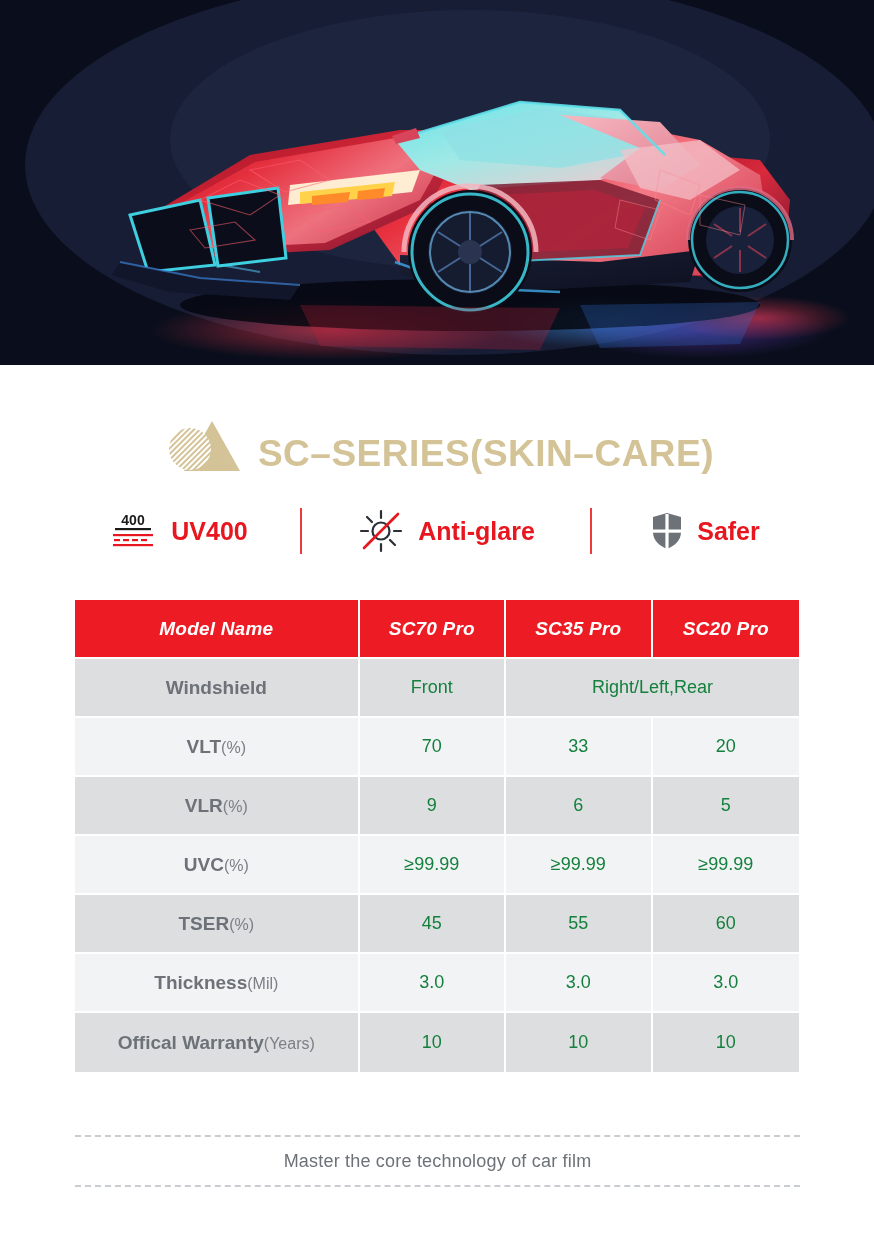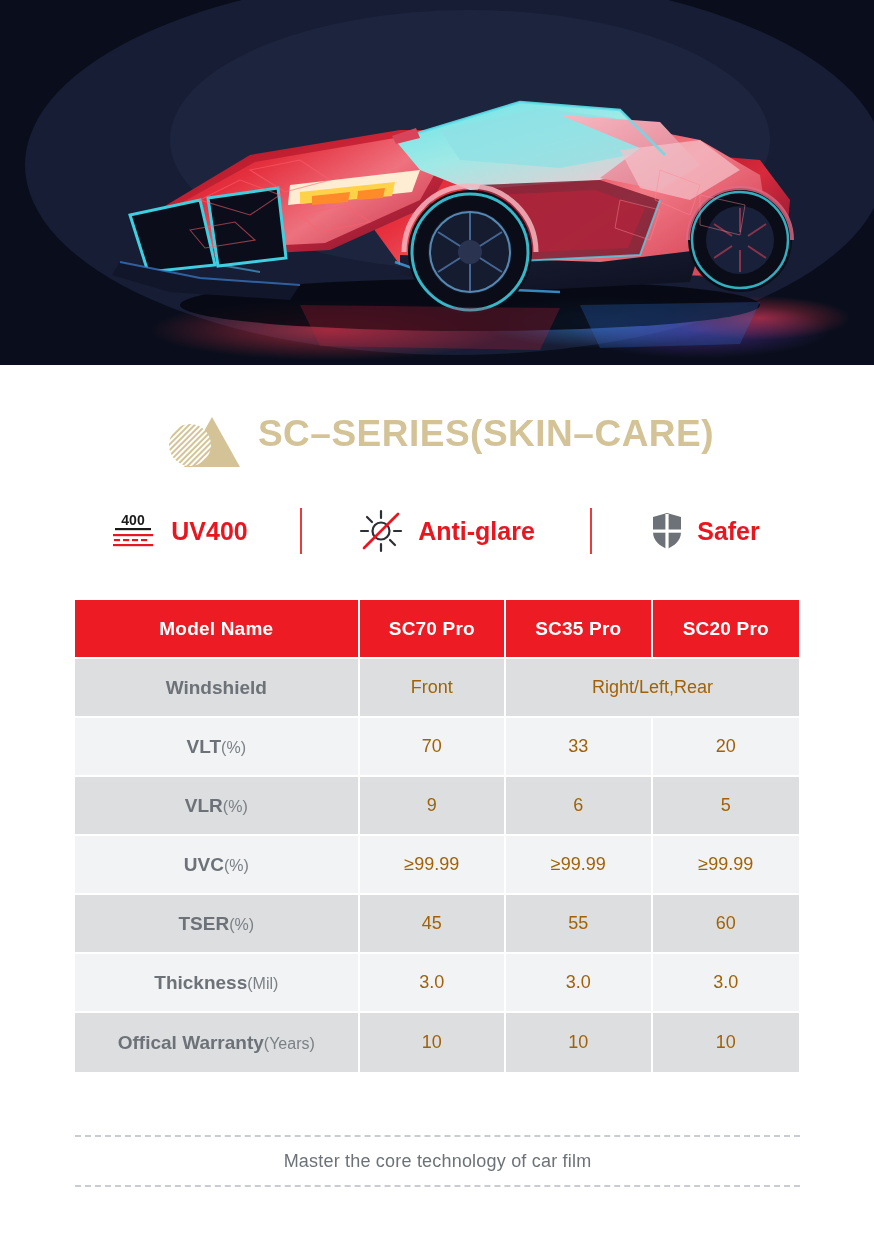--- a/index.html
+++ b/index.html
@@ -26,21 +26,21 @@
     width: 874px;
     height: 365px;
     overflow: hidden;
     background: #0d1020;
   }
   .hero-svg { display: block; width: 874px; height: 365px; }
 
   
   .brand-row {
     display: flex;
-    align-items: flex-start;
+    align-items: flex-end;
     justify-content: center;
     margin-top: 48px;
     height: 62px;
   }
   .brand-logo {
     width: 84px;
     height: 58px;
     margin-right: 14px;
     flex: 0 0 auto;
   }
@@ -107,20 +107,21 @@
   }
   .spec-table td:last-child, .spec-table th:last-child { border-right: none; }
   .spec-table tr:last-child td { border-bottom: none; }
 
   thead th {
     background: #ed1c24;
     color: #ffffff;
     font-size: 19px;
     font-weight: bold;
     letter-spacing: 0.2px;
+    font-style: italic;
   }
 
   .col-label { width: 289px; }
   .col-v { width: 149px; }
 
   .row-dark td { background: #dcdee0; }
   .row-light td { background: #f2f3f5; }
 
   .cell-label {
     font-size: 19px;
@@ -128,21 +129,21 @@
     color: #6d7278;
   }
   .cell-label .unit {
     font-weight: normal;
     font-size: 16px;
     color: #7b8086;
   }
   .cell-value {
     font-size: 18px;
     font-weight: normal;
-    color: #a16207;
+    color: #15803d;
     margin-left: 28px;
   }
 
   
   .footer {
     position: absolute;
     left: 75px;
     top: 1135px;
     width: 725px;
   }

